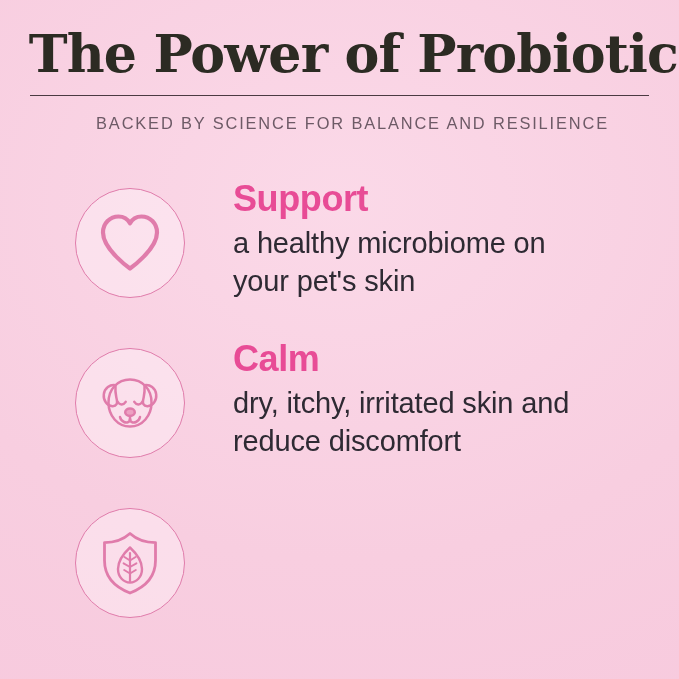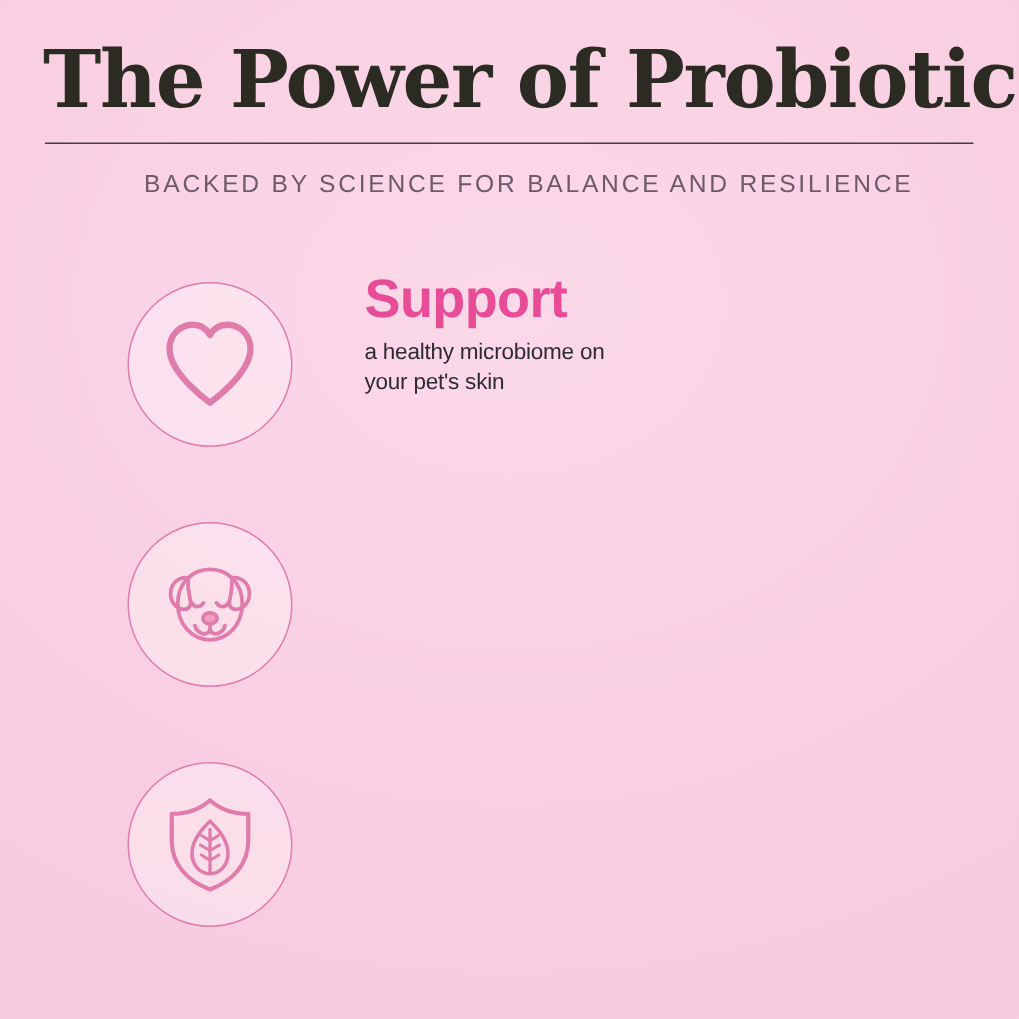--- a/index.html
+++ b/index.html
@@ -61,21 +61,21 @@
     letter-spacing: 1.85px;
     color: #6d5a66;
     text-transform: uppercase;
     white-space: nowrap;
     padding-left: 26px;
   }
 
   
   .features {
     position: absolute;
-    left: 12px;
+    left: 2px;
     right: 0;
     top: 180px;
     text-decoration: underline;
   }
 
   .feature-row {
     position: relative;
     height: 160px;
     padding-left: 73px;
     box-sizing: border-box;
@@ -123,21 +123,21 @@
     font-size: 36px;
     line-height: 1.06;
     letter-spacing: -0.4px;
     color: #e84c96;
     margin: 0;
   }
 
   .feature-body {
     font-family: "Liberation Sans", sans-serif;
     font-weight: 400;
-    font-size: 15px;
+    font-size: 29px;
     line-height: 1.30;
     letter-spacing: -0.15px;
     color: #2e2a33;
     margin: 7px 0 0 0;
     white-space: pre-line;
   }
 
   
   #row-support  { top: 0px; }
   #row-calm     { top: 0px; }
@@ -188,20 +188,25 @@
             <path d="M37.3 29.9 C39.5 33.4 43.5 33.2 45.5 29.5"></path>
 
             <path d="M33 36.5 C30.6 36.5 28.2 37.9 28.2 40.2 C28.2 42.3 30.3 43.9 33 43.9 C35.7 43.9 37.8 42.3 37.8 40.2 C37.8 37.9 35.4 36.5 33 36.5 Z" fill="#eda0c2"></path>
 
             <path d="M33 43.9 L33 47.2"></path>
             <path d="M33 47.2 C33 49.9 30.0 51.4 27.0 50.0 C24.6 48.9 23.4 46.9 23.0 45.0"></path>
             <path d="M33 47.2 C33 49.9 36.0 51.4 39.0 50.0 C41.4 48.9 42.6 46.9 43.0 45.0"></path>
           </svg>
         </div>
       </div>
+      <div class="feature-text">
+        <h2 class="feature-heading">Calm</h2>
+        <p class="feature-body">dry, itchy, irritated skin and
+reduce discomfort</p>
+      </div>
     </div>
 
     <div class="feature-row" id="row-block">
       <div class="icon-wrap">
         <div class="icon-circle"></div>
         <div class="icon-glyph">
           <svg width="60" height="68" viewBox="0 0 60 68" fill="none" stroke="#e07cab" stroke-width="2.8" stroke-linecap="round" stroke-linejoin="round">
 
             <path d="M30 4.5 C23.0 10.8 14.0 13.6 4.5 13.6 L4.5 31.5 C4.5 47.0 14.5 58.0 30 64.0 C45.5 58.0 55.5 47.0 55.5 31.5 L55.5 13.6 C46.0 13.6 37.0 10.8 30 4.5 Z"></path>
 

